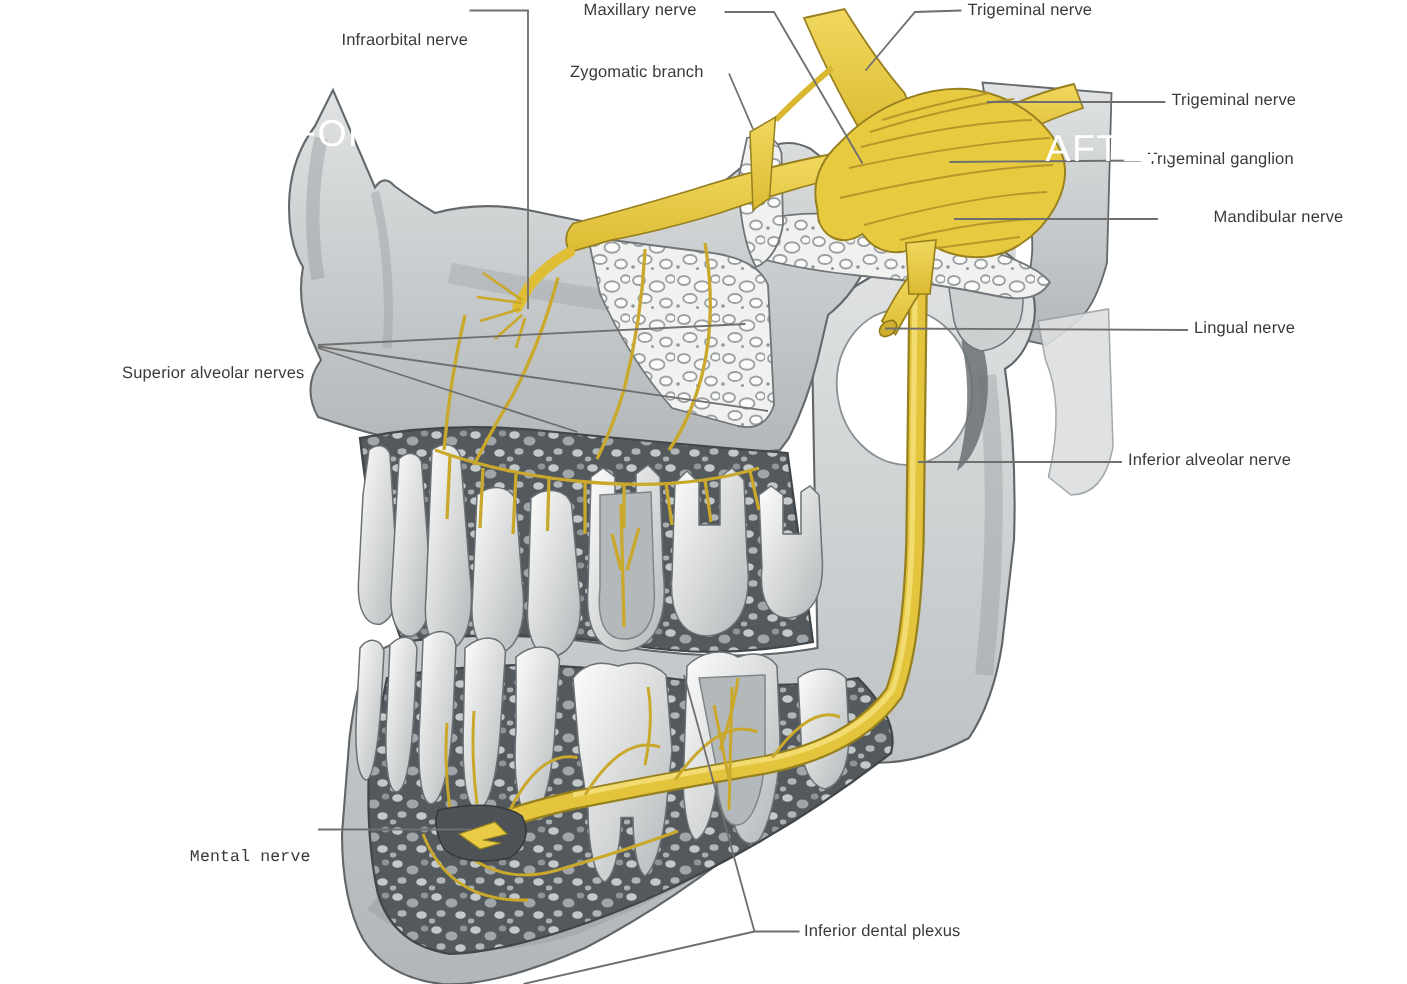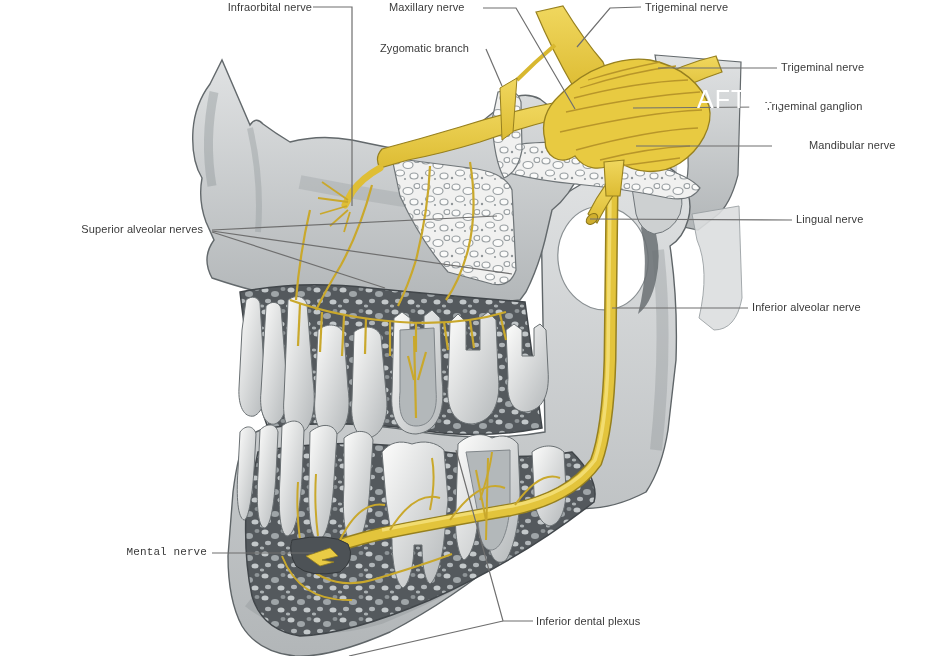--- a/index.html
+++ b/index.html
@@ -1,20 +1,20 @@
 <!DOCTYPE html>
 <html><head>
 <meta charset="utf-8">
 <style>
   html,body{margin:0;padding:0;background:#fff;}
   .stage{position:relative;width:938px;height:656px;background:#ffffff;overflow:hidden;
          font-family:"Liberation Sans", sans-serif;}
   .stage svg{position:absolute;left:0;top:0;}
   .lbl{position:absolute;font-size:11px;color:#3a3a3a;white-space:nowrap;letter-spacing:.1px;}
-  .lbl.r{text-align:left;}
+  .lbl.r{text-align:left;margin-top:20px;}
   .overlay{position:absolute;color:#ffffff;font-size:25px;letter-spacing:1px;
            font-family:"Liberation Sans", sans-serif;}
 </style>
 </head>
 <body>
 
 <div class="stage">
 
 <svg width="938" height="656" viewBox="0 0 938 656">
   <defs>
@@ -239,15 +239,16 @@
 <div class="lbl" style="left:380px;top:42px;">Zygomatic branch</div>
 <div class="lbl" style="left:781px;top:61px;">Trigeminal nerve</div>
 <div class="lbl" style="left:765px;top:100px;">Trigeminal ganglion</div>
 <div class="lbl" style="left:777px;top:139px;padding-left:32px;">Mandibular nerve</div>
 <div class="lbl" style="left:796px;top:213px;">Lingual nerve</div>
 <div class="lbl r" style="right:735px;top:223px;">Superior alveolar nerves</div>
 <div class="lbl" style="left:752px;top:301px;">Inferior alveolar nerve</div>
 <div class="lbl r" style="right:731px;top:546px;font-family:Liberation Mono, monospace;">Mental nerve</div>
 <div class="lbl" style="left:536px;top:615px;">Inferior dental plexus</div>
 
+<div class="overlay" style="left:160px;top:75px;">BEFORE</div>
 <div class="overlay" style="left:697px;top:85px;">AFTER</div>
 
 </div>
 
 </body></html>

